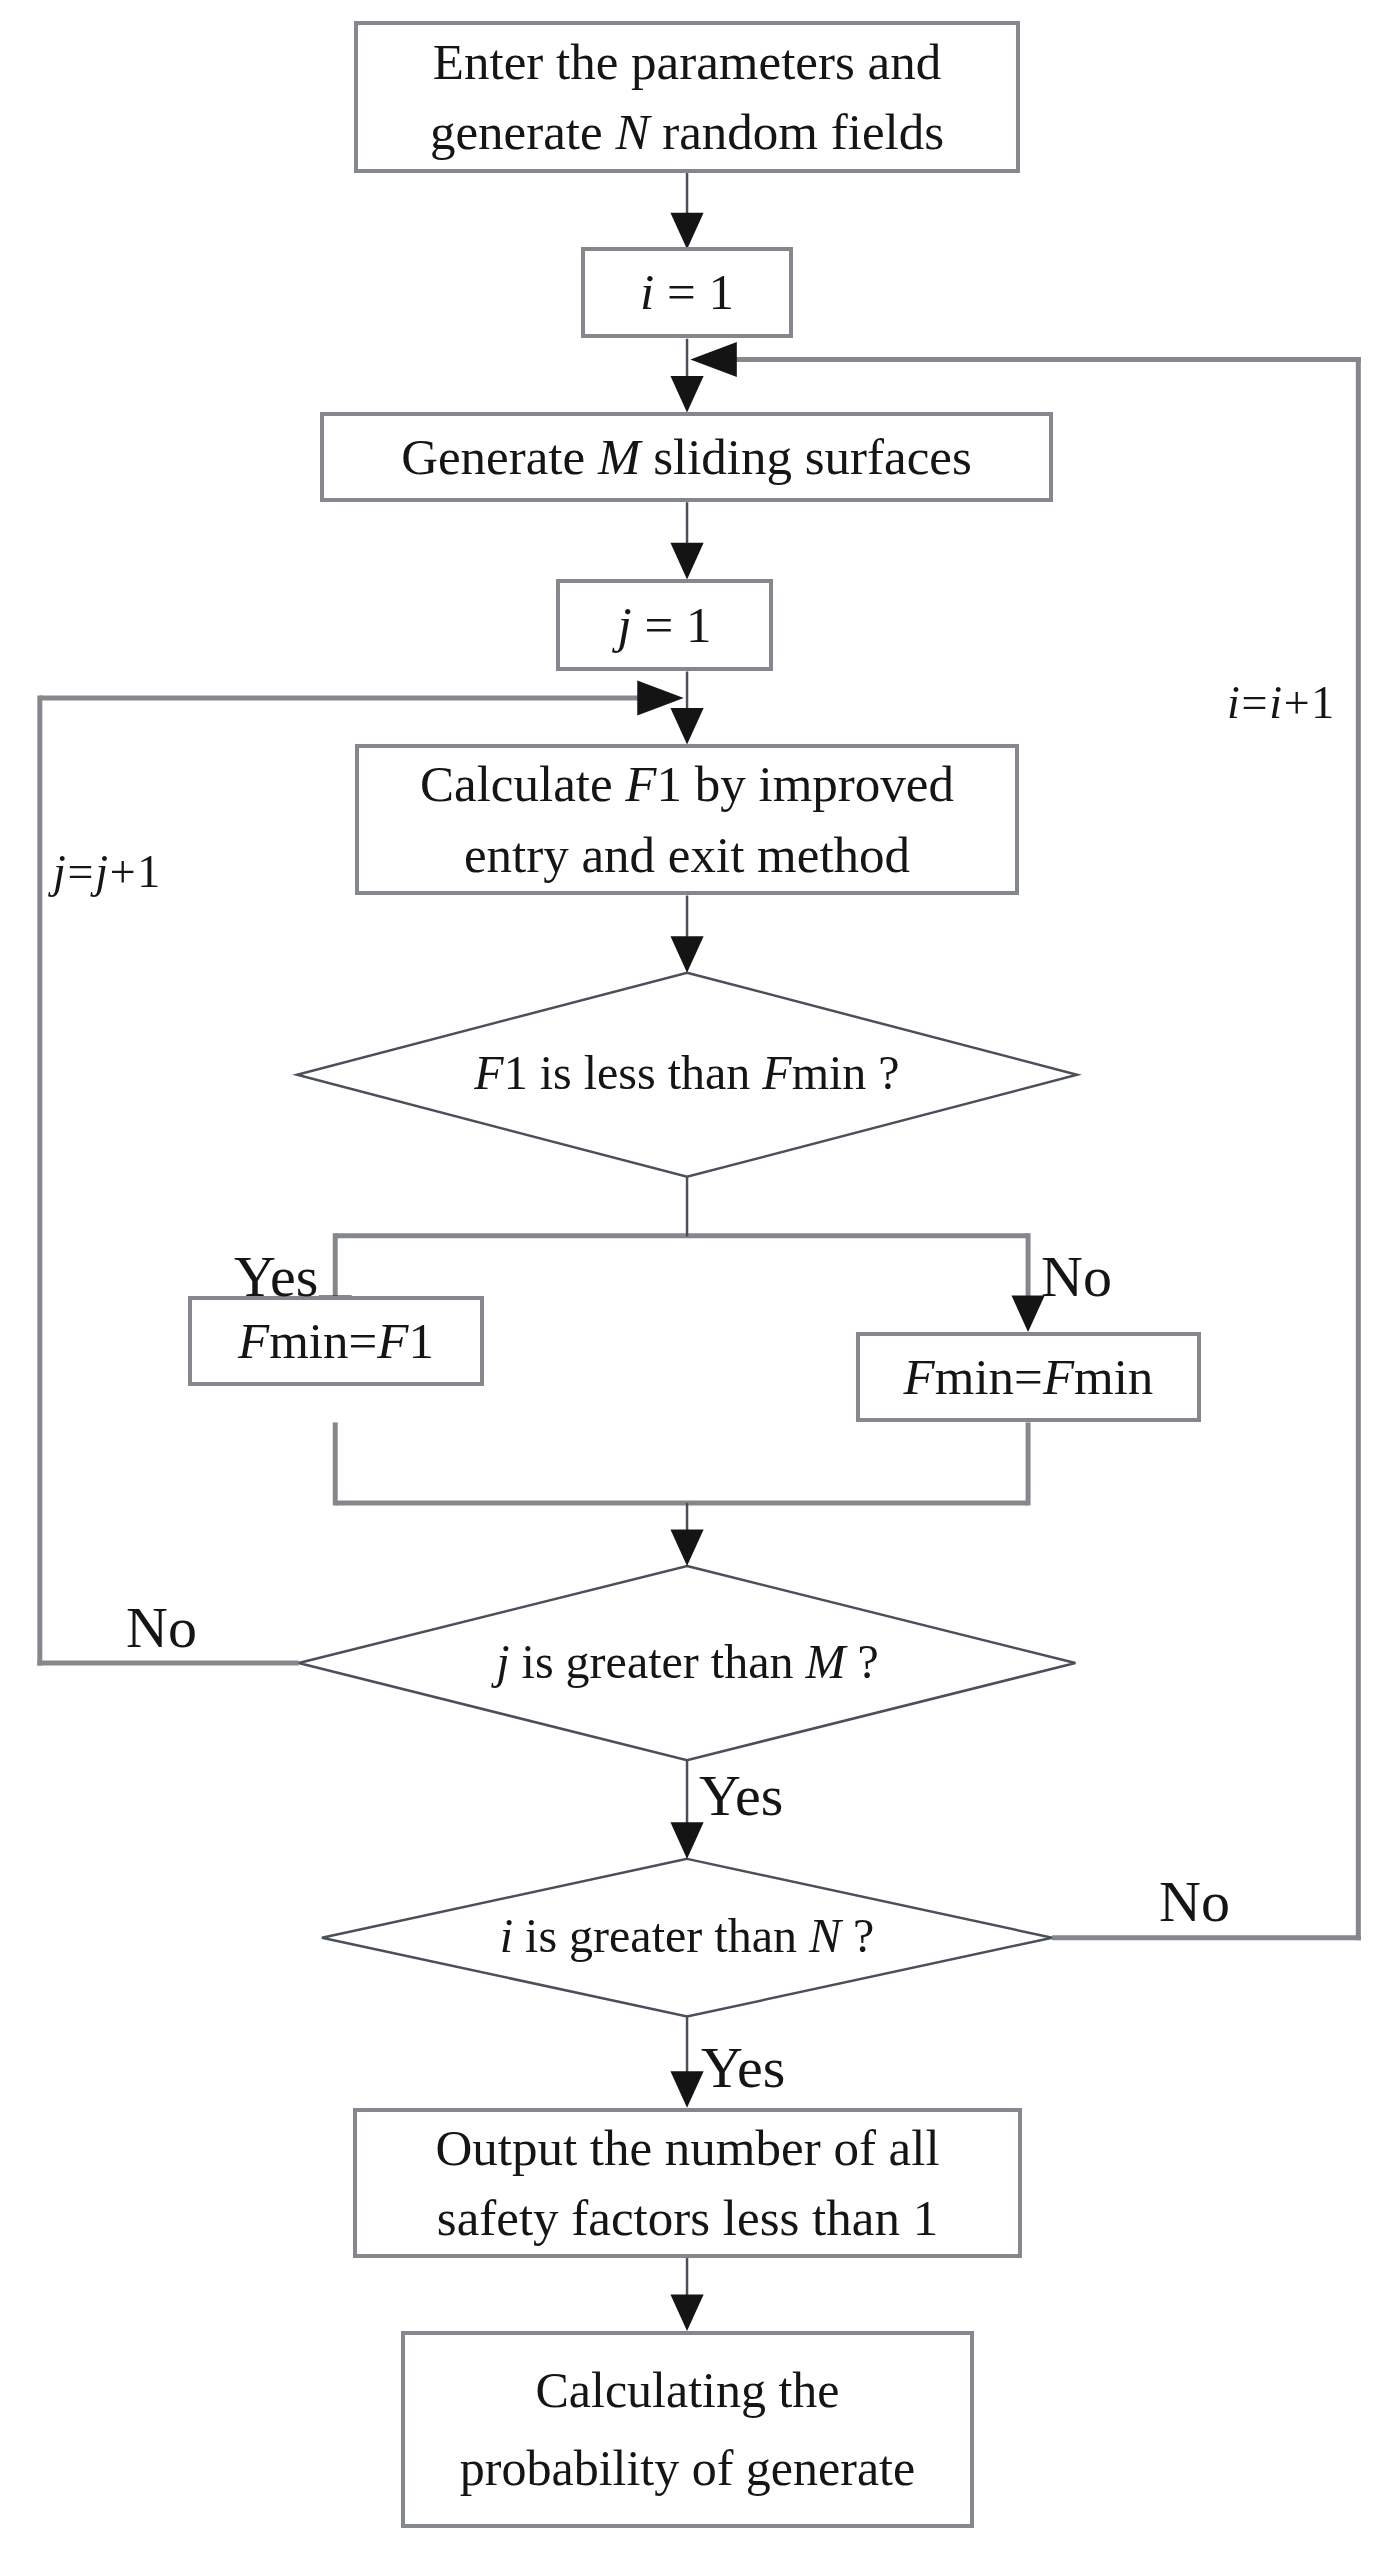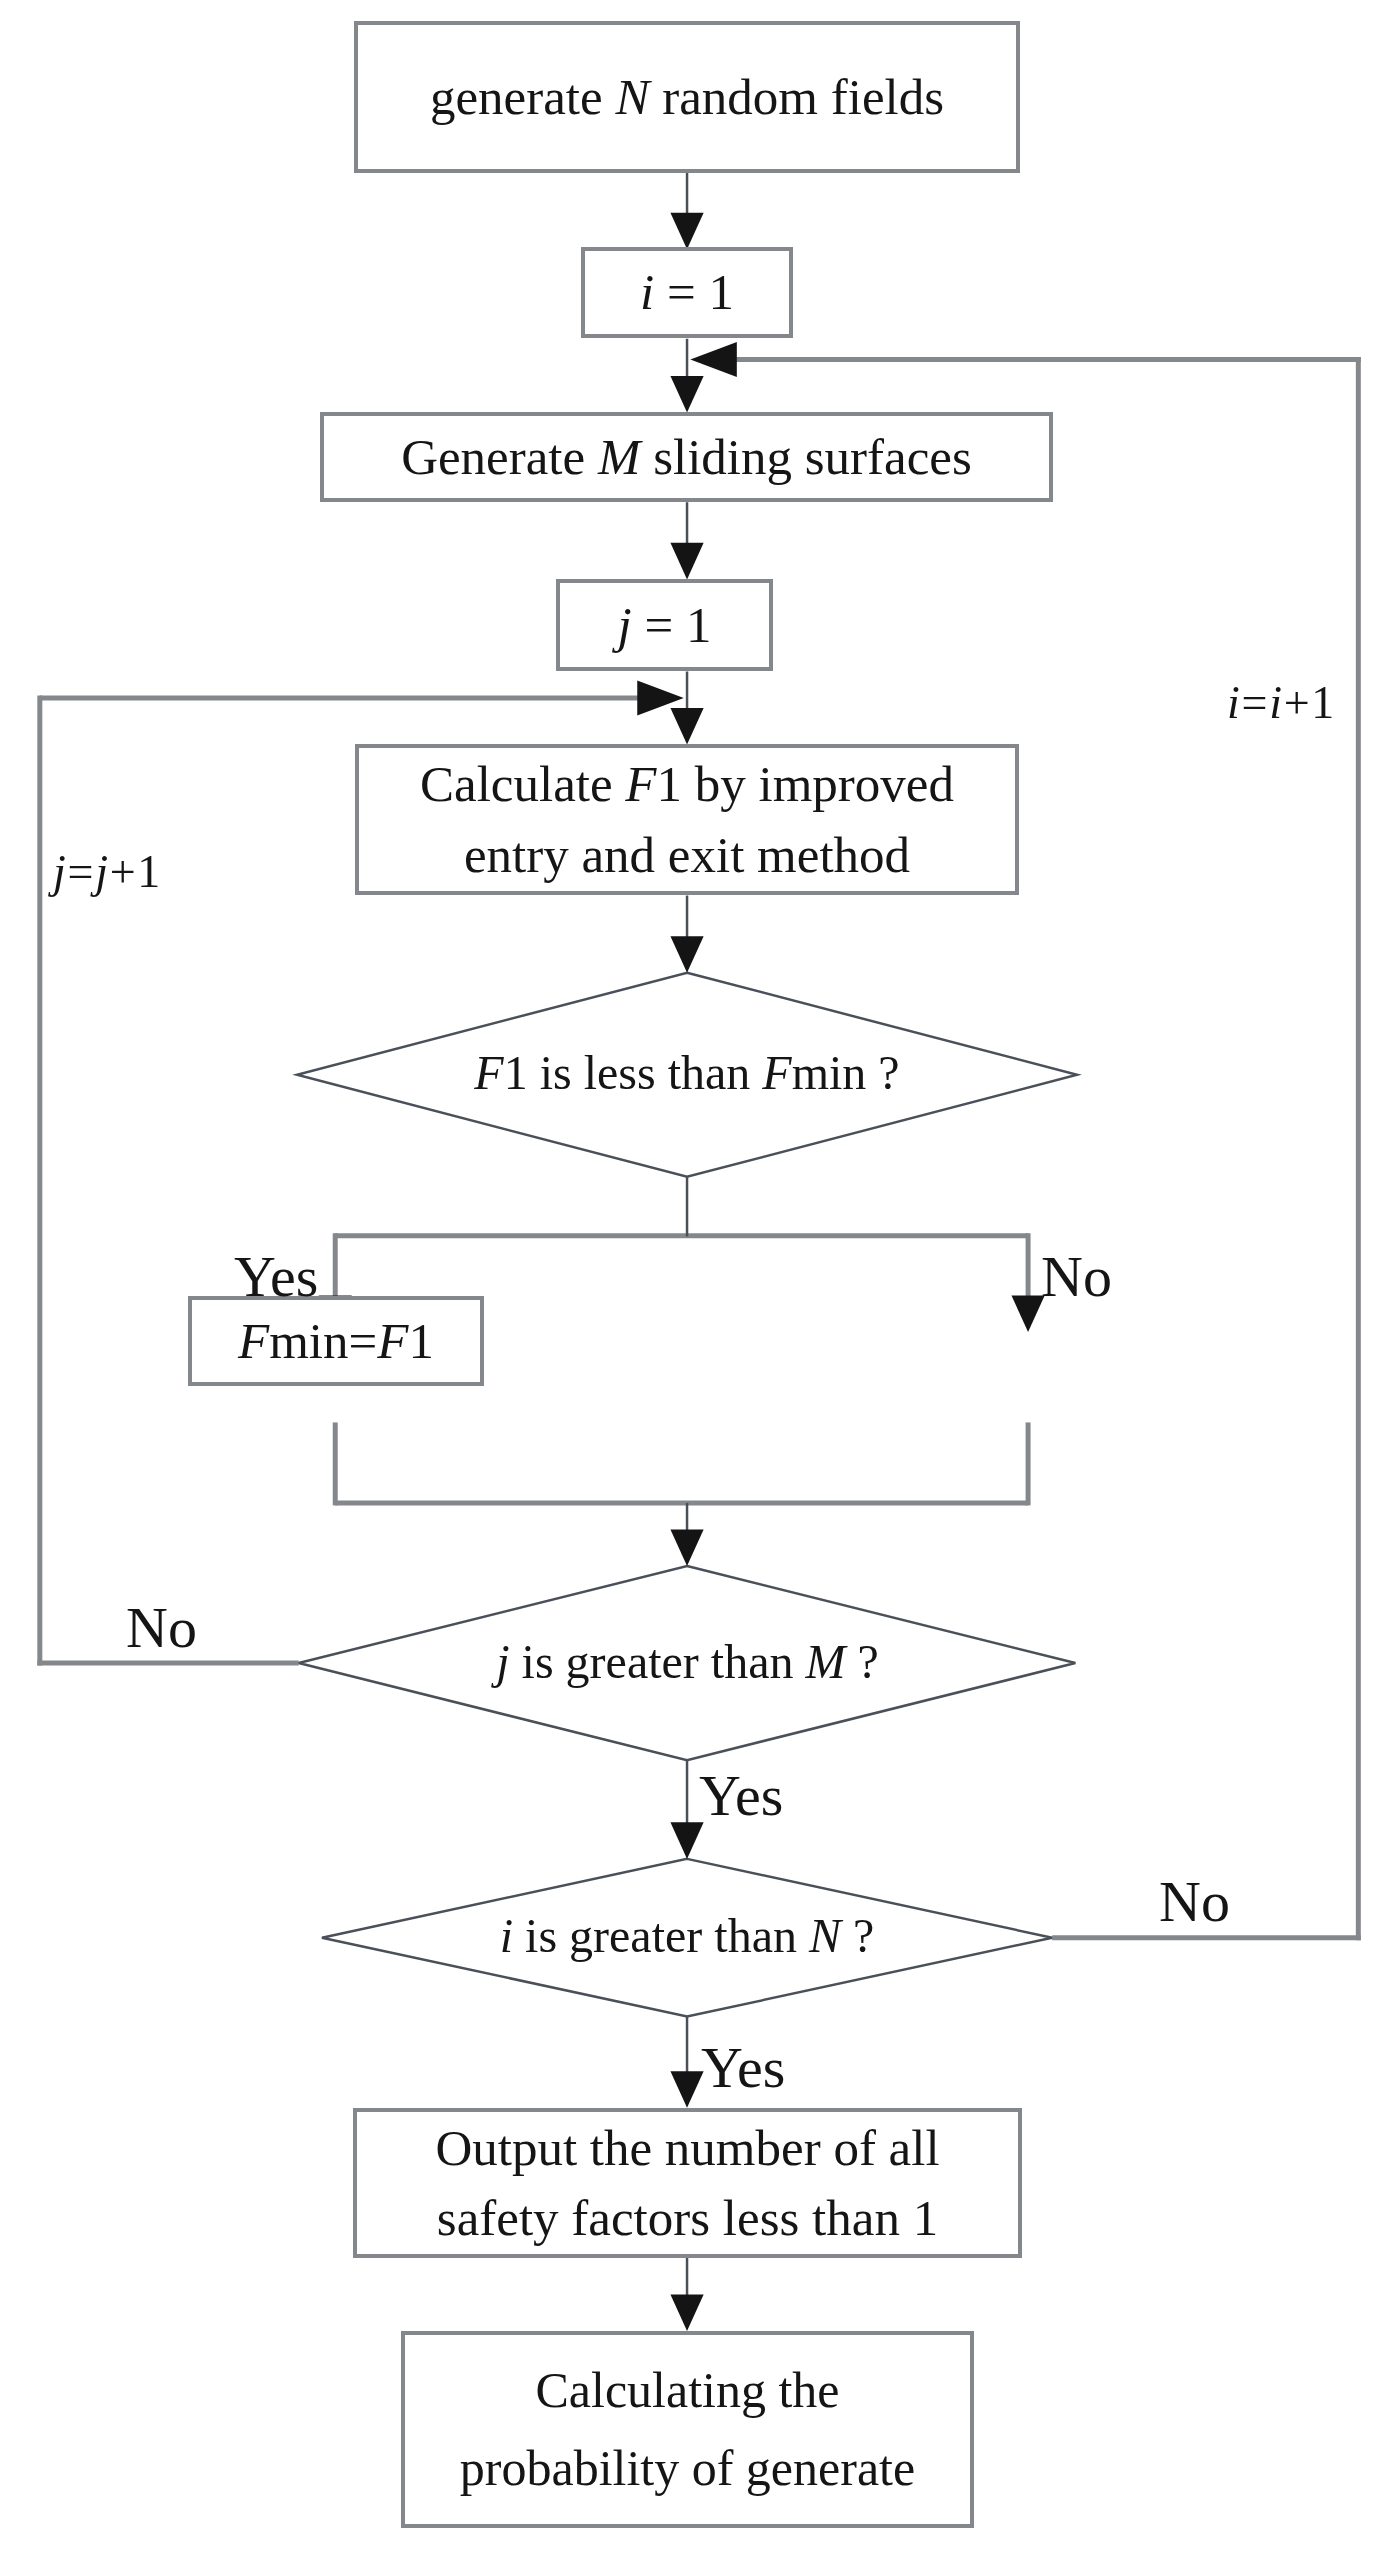--- a/index.html
+++ b/index.html
@@ -69,20 +69,21 @@
     <polygon points="1239,1605 1219,1561 1259,1561" fill="#141414"></polygon>
     <polygon points="828,1887 808,1843 848,1843" fill="#141414"></polygon>
     <polygon points="828,2240 808,2196 848,2196" fill="#141414"></polygon>
     <polygon points="828,2540 808,2496 848,2496" fill="#141414"></polygon>
     <polygon points="828,2809 808,2765 848,2765" fill="#141414"></polygon>
     <polygon points="832,433 888,412 888,454" fill="#141414"></polygon>
     <polygon points="824,841 768,820 768,862" fill="#141414"></polygon>
   </svg>
 
   <div class="rect" style="left:354px;top:21px;width:666px;height:152px">
+    <div><span>Enter the parameters and</span></div>
     <div><span>generate </span><span class="it">N</span><span> random fields</span></div>
   </div>
 
   <div class="rect" style="left:581px;top:247px;width:212px;height:91px">
     <div><span class="it">i</span><span> = 1</span></div>
   </div>
 
   <div class="rect" style="left:320px;top:412px;width:733px;height:90px">
     <div><span>Generate </span><span class="it">M</span><span> sliding surfaces</span></div>
   </div>
@@ -93,20 +94,23 @@
 
   <div class="rect" style="left:355px;top:744px;width:664px;height:151px">
     <div><span>Calculate </span><span class="it">F</span><span>1 by improved</span></div>
     <div><span>entry and exit method</span></div>
   </div>
 
   <div class="rect" style="left:188px;top:1296px;width:296px;height:90px">
     <div><span class="it">F</span><span>min=</span><span class="it">F</span><span>1</span></div>
   </div>
 
+  <div class="rect" style="left:856px;top:1332px;width:345px;height:90px">
+    <div><span class="it">F</span><span>min=</span><span class="it">F</span><span>min</span></div>
+  </div>
 
   <div class="rect" style="left:353px;top:2108px;width:669px;height:150px">
     <div><span>Output the number of all</span></div>
     <div><span>safety factors less than 1</span></div>
   </div>
 
   <div class="rect final-box" style="left:401px;top:2331px;width:573px;height:197px">
     <div><span>Calculating the</span></div>
     <div><span>probability of generate</span></div>
   </div>

